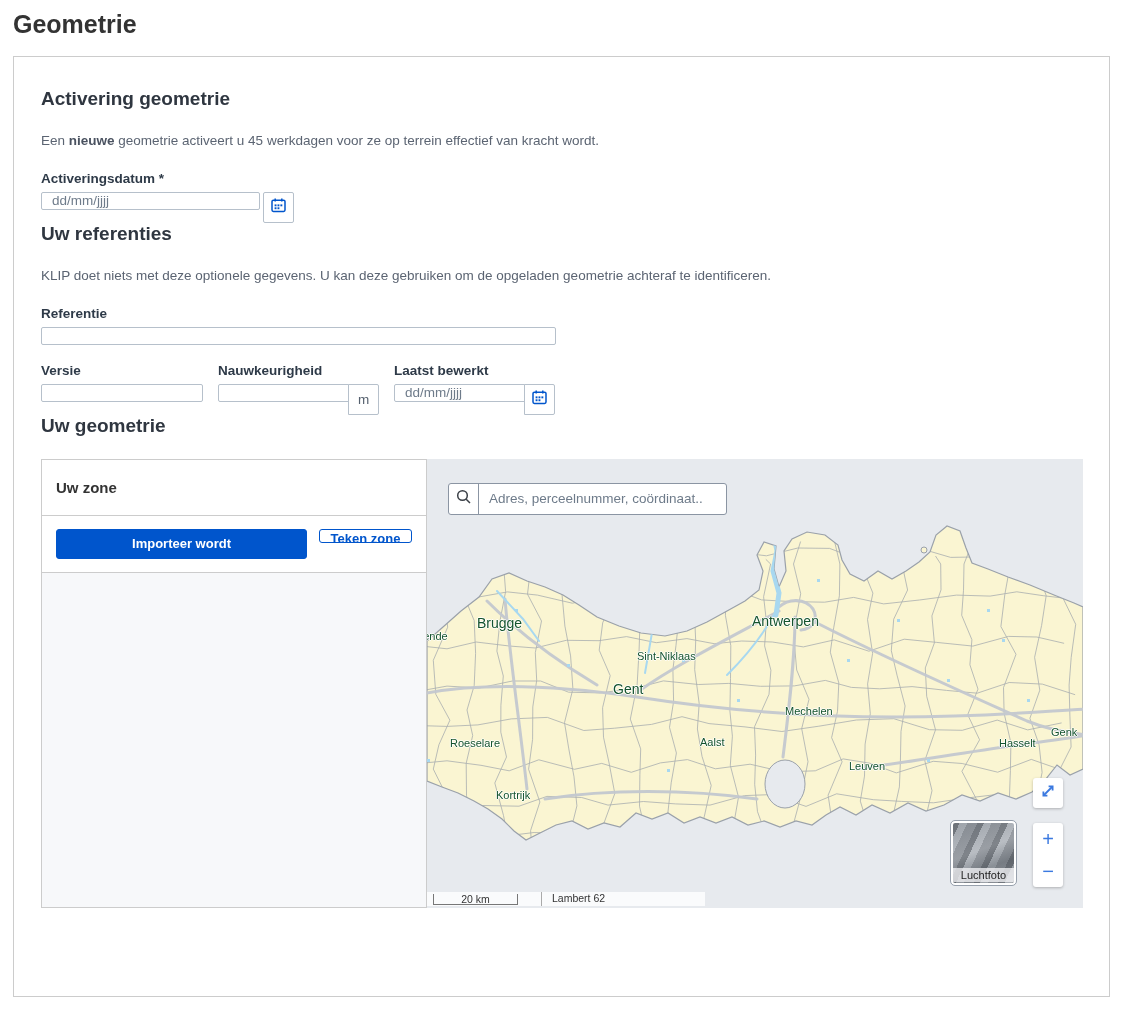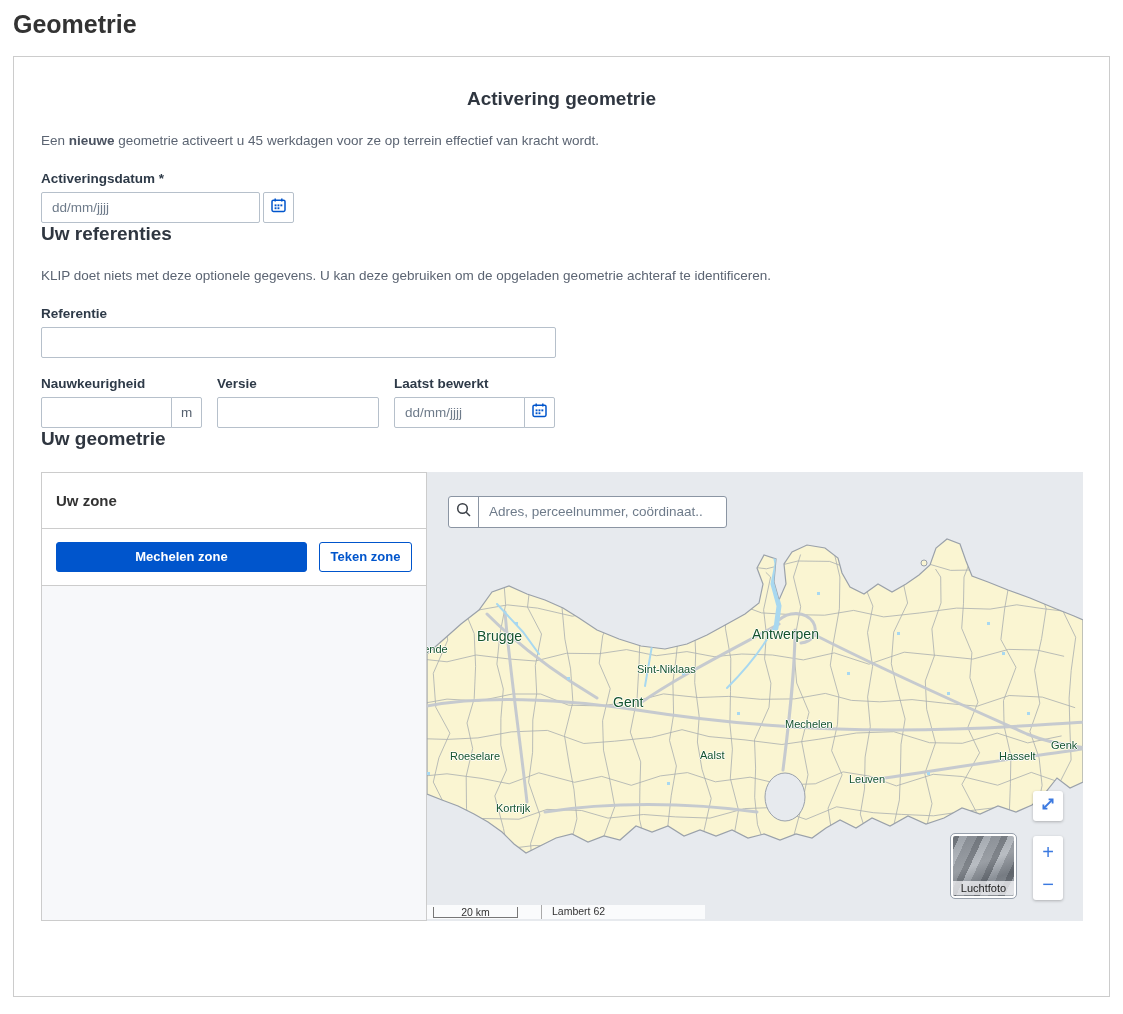--- a/index.html
+++ b/index.html
@@ -11,34 +11,34 @@
   h1.page-title {
     margin:10px 0 0 13px; font-size:25px; font-weight:bold; color:#333;
   }
   .card {
     margin:17px 13px 0 13px; width:1097px; height:941px;
     border:1px solid #ccc; background:#fff; padding:0 27px 33px 27px;
   }
   h2.section-heading {
     font-size:19px; font-weight:bold; color:#2f3640; margin:0;
   }
-  .h2-1 { padding-top:31px;text-align:center; }
+  .h2-1 { padding-top:31px; }
   .h2-2 { margin-top:25px; }
   .h2-3 { margin-top:23px; }
   p.section-intro {
     font-size:13.5px; color:#5b6472; margin:23px 0 0 0; line-height:1.25;
   }
   p.section-intro b { color:#4a5260; }
   .field-label {
     display:block; font-size:13.5px; font-weight:bold; color:#2e3a48;
     margin:21px 0 6px 0;
   }
   .row .field-label { margin-top:18px; }
   input.text-input {
-    height:31px; border:1px solid #b6c0cb; border-radius:2px;
+    height:18px; border:1px solid #b6c0cb; border-radius:2px;
     font-family:inherit; font-size:13.5px; color:#333; padding:0 10px;
     outline:none; background:#fff; display:block;
   }
   input::placeholder { color:#6e7b8a; opacity:1; }
   .date-group, .unit-group { display:flex; align-items:stretch; }
   .addon-btn {
     width:31px; height:31px; border:1px solid #b6c0cb; border-radius:2px;
     background:#fff; display:flex; align-items:center; justify-content:center;
     padding:0; cursor:pointer;
   }
@@ -67,21 +67,21 @@
   }
   .zone-actions {
     padding:13px 14px; border-bottom:1px solid #ccc; display:flex; gap:12px; flex:none;
   }
   .btn-primary {
     flex:1; height:30px; background:#0055cc; color:#fff; font-weight:bold;
     font-size:13px; border:1px solid #0055cc; border-radius:3px; cursor:pointer;
     font-family:inherit;
   }
   .btn-secondary {
-    width:93px; height:30px; background:#fff; color:#0055cc; font-weight:bold;
+    width:93px; height:14px; background:#fff; color:#0055cc; font-weight:bold;
     font-size:13px; border:1px solid #0055cc; border-radius:3px; cursor:pointer;
     font-family:inherit;
   }
   .zone-empty { flex:1; background:#f7f8fa; }
 
   .map-area {
     position:relative; width:656px; height:449px; background:#e7eaee;
     overflow:hidden; flex:none;
   }
   .map-svg { position:absolute; left:0; top:0; }
@@ -168,30 +168,30 @@
     </button>
   </div>
 
   <h2 class="section-heading h2-2">Uw referenties</h2>
   <p class="section-intro">KLIP doet niets met deze optionele gegevens. U kan deze gebruiken om de opgeladen geometrie achteraf te identificeren.</p>
 
   <label class="field-label">Referentie</label>
   <input class="text-input" style="width: 515px;">
 
   <div class="row">
+    <div class="col col-versie">
+      <label class="field-label">Versie</label>
+      <input class="text-input" style="width: 162px;">
+    </div>
     <div class="col col-nauw">
       <label class="field-label">Nauwkeurigheid</label>
       <div class="unit-group">
         <input class="text-input" style="width: 131px; border-radius: 2px 0px 0px 2px;">
         <span class="unit-addon">m</span>
       </div>
-    </div>
-    <div class="col col-versie">
-      <label class="field-label">Versie</label>
-      <input class="text-input" style="width: 162px;">
     </div>
     <div class="col col-laatst">
       <label class="field-label">Laatst bewerkt</label>
       <div class="date-group">
         <input class="text-input" style="width: 131px; border-radius: 2px 0px 0px 2px;" placeholder="dd/mm/jjjj">
         <button class="addon-btn attached">
           <span>
             <svg width="17" height="17" viewBox="0 0 17 17">
               <rect x="2" y="3.2" width="13" height="11.3" rx="1.4" fill="none" stroke="#0055cc" stroke-width="1.5"></rect>
               <line x1="5.2" y1="1.4" x2="5.2" y2="4.6" stroke="#0055cc" stroke-width="1.5"></line>
@@ -207,21 +207,21 @@
       </div>
     </div>
   </div>
 
   <h2 class="section-heading h2-3">Uw geometrie</h2>
 
   <div class="zone-wrap">
     <div class="zone-panel">
       <div class="zone-header">Uw zone</div>
       <div class="zone-actions">
-        <button class="btn-primary">Mechelen zone</button>
+        <button class="btn-primary">Importeer wordt</button>
         <button class="btn-secondary">Teken zone</button>
       </div>
       <div class="zone-empty"></div>
     </div>
 
     <div class="map-area">
       <svg class="map-svg" width="656" height="449" viewBox="0 0 656 449">
         <defs>
           <clipPath id="landClip">
             <path d="M 0,182 L 16,168 L 34,152 L 52,138 L 65,120 L 82,114 L 100,122 L 118,128 L 136,136 L 152,146 L 170,158 L 192,167 L 214,174 L 238,177 L 260,172 L 280,163 L 300,152 L 318,142 L 332,131 L 336,112 L 330,96 L 337,83 L 349,87 L 347,110 L 352,128 L 359,112 L 357,92 L 365,80 L 380,73 L 398,76 L 411,86 L 415,101 L 423,115 L 437,122 L 451,112 L 465,120 L 479,112 L 492,103 L 503,93 L 509,76 L 520,67 L 533,72 L 539,89 L 545,104 L 561,110 L 581,118 L 603,126 L 627,136 L 647,144 L 656,148 L 656,310 L 643,316 L 630,306 L 618,321 L 605,333 L 589,340 L 571,334 L 553,342 L 535,336 L 517,346 L 499,352 L 481,344 L 463,354 L 445,346 L 429,356 L 413,348 L 399,356 L 385,366 L 369,362 L 353,368 L 337,362 L 321,366 L 305,358 L 289,364 L 273,358 L 257,364 L 241,354 L 225,360 L 209,354 L 193,368 L 177,364 L 161,370 L 145,362 L 129,366 L 113,374 L 99,381 L 87,372 L 75,360 L 61,350 L 47,342 L 31,334 L 15,328 L 0,322 Z"></path>

